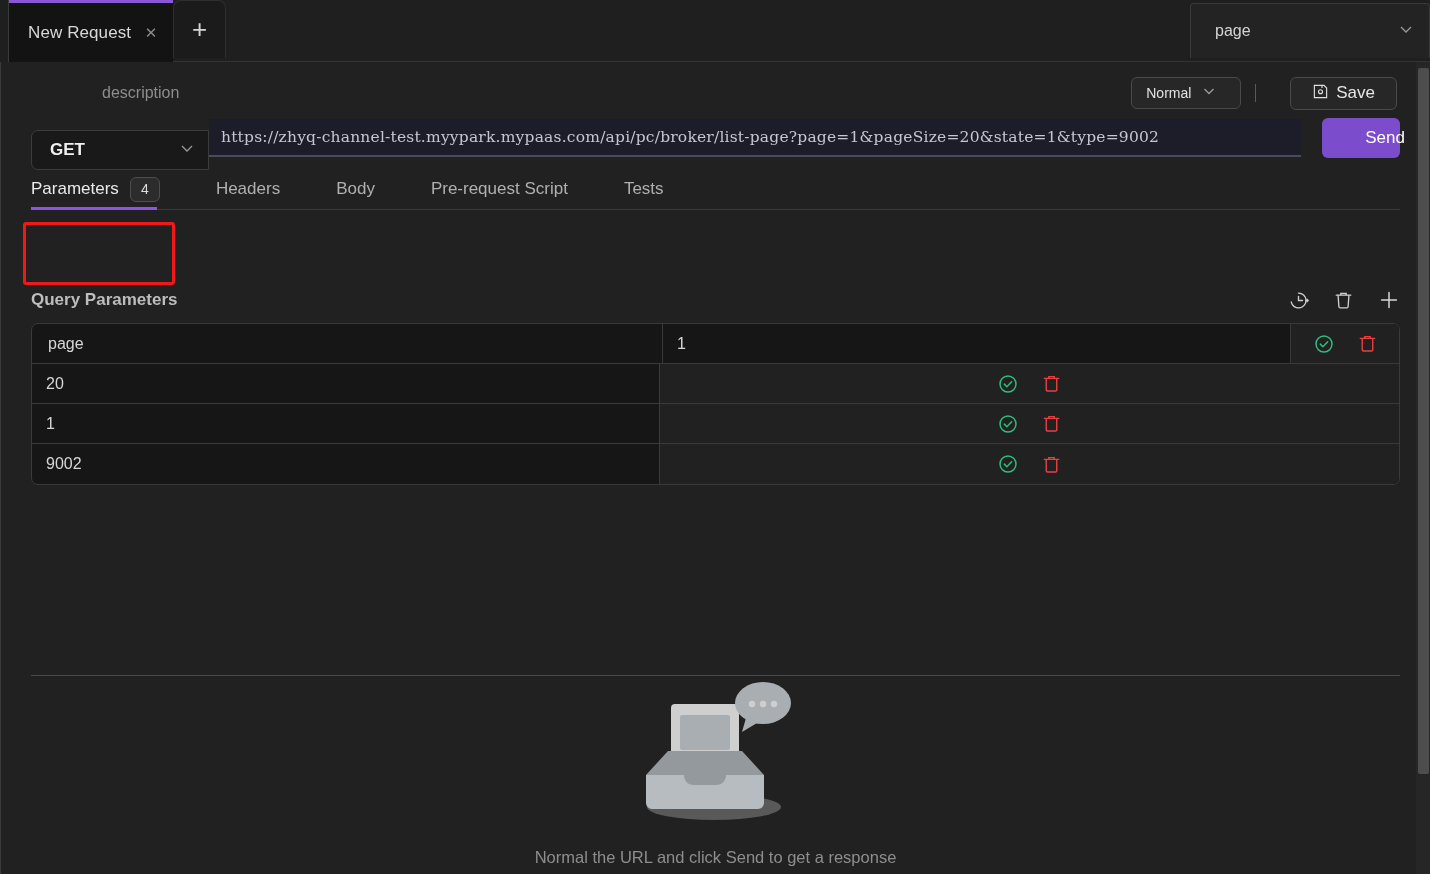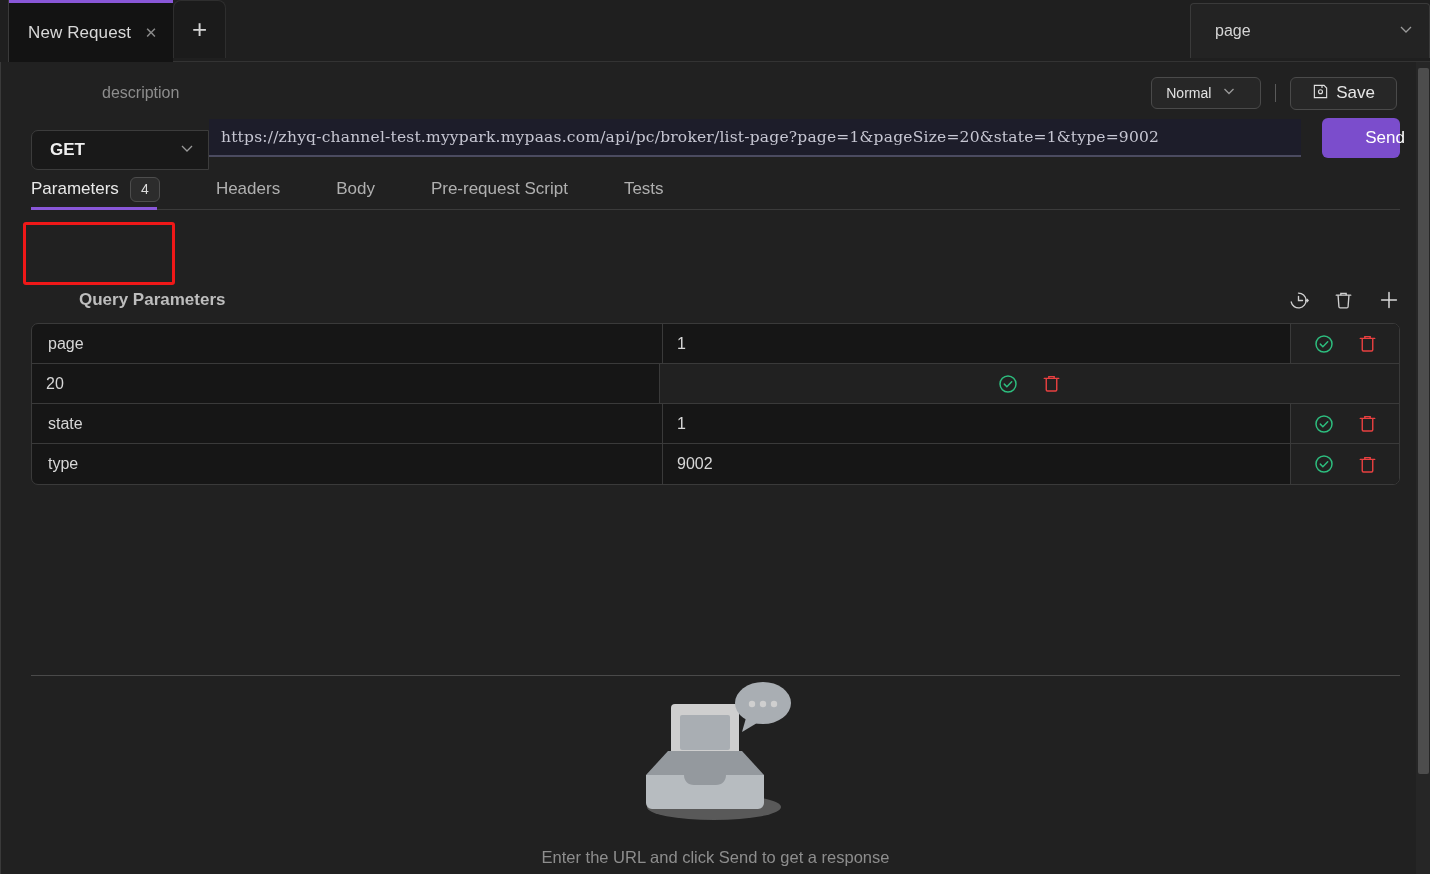--- a/index.html
+++ b/index.html
@@ -99,20 +99,21 @@
   .mode-label { font-size: 14px; color: #e2e2e2; }
   .vsep { width: 1px; height: 18px; background: #5a5a5a; margin: 0 14px; }
   .save-btn {
     height: 33px; min-width: 86px;
     background: #272727;
     border: 1px solid #4a4a4a;
     border-radius: 6px;
     display: flex; align-items: center; justify-content: center; gap: 7px;
     padding: 0 21px;
     cursor: pointer;
+    margin-left: 20px;
   }
   .save-label { font-size: 17px; color: #e6e6e6; }
 
   
   .url-row {
     position: absolute; left: 30px; top: 56px;
     width: 1369px; height: 40px;
     display: flex; align-items: center;
   }
   .method-select {
@@ -194,21 +195,21 @@
     border-radius: 3px;
     pointer-events: none;
   }
 
   
   .qp-header {
     position: absolute; left: 30px; top: 222px;
     width: 1369px; height: 32px;
     display: flex; align-items: center;
   }
-  .qp-title { font-size: 17px; font-weight: bold; color: #bdbdbd; flex: 1 1 auto; margin-left: 48px; }
+  .qp-title { font-size: 17px; font-weight: bold; color: #bdbdbd; flex: 1 1 auto; }
   .qp-actions { display: flex; align-items: center; gap: 24px; }
   .icon-btn { cursor: pointer; display: flex; align-items: center; justify-content: center; }
 
   
   .table {
     position: absolute; left: 30px; top: 261px;
     width: 1369px;
     border: 1px solid #3a3a3a;
     border-radius: 7px;
     overflow: hidden;
@@ -425,41 +426,39 @@
             <svg width="21" height="21" viewBox="0 0 22 22" fill="none">
               <path d="M3.4 5.6h15.2" stroke="#e84040" stroke-width="1.5" stroke-linecap="round"></path>
               <path d="M8.2 5.6V3.8h5.6v1.8" stroke="#e84040" stroke-width="1.5" fill="none"></path>
               <path d="M5.5 5.6v12c0 .7.55 1.2 1.25 1.2h8.5c.7 0 1.25-.5 1.25-1.2v-12" stroke="#e84040" stroke-width="1.5" fill="none"></path>
             </svg>
           </span>
         </div>
       </div>
 
       <div class="trow">
-        <div class="cell-key">state</div>
         <div class="cell-val">1</div>
         <div class="cell-actions">
           <span class="icon-btn">
             <svg width="22" height="22" viewBox="0 0 22 22" fill="none">
               <circle cx="11" cy="11" r="8" stroke="#2dbd7e" stroke-width="1.5" fill="none"></circle>
               <path d="M7.3 11.1l2.6 2.6 4.8-4.9" stroke="#2dbd7e" stroke-width="1.5" fill="none" stroke-linecap="round"></path>
             </svg>
           </span>
           <span class="icon-btn">
             <svg width="21" height="21" viewBox="0 0 22 22" fill="none">
               <path d="M3.4 5.6h15.2" stroke="#e84040" stroke-width="1.5" stroke-linecap="round"></path>
               <path d="M8.2 5.6V3.8h5.6v1.8" stroke="#e84040" stroke-width="1.5" fill="none"></path>
               <path d="M5.5 5.6v12c0 .7.55 1.2 1.25 1.2h8.5c.7 0 1.25-.5 1.25-1.2v-12" stroke="#e84040" stroke-width="1.5" fill="none"></path>
             </svg>
           </span>
         </div>
       </div>
 
       <div class="trow">
-        <div class="cell-key">type</div>
         <div class="cell-val">9002</div>
         <div class="cell-actions">
           <span class="icon-btn">
             <svg width="22" height="22" viewBox="0 0 22 22" fill="none">
               <circle cx="11" cy="11" r="8" stroke="#2dbd7e" stroke-width="1.5" fill="none"></circle>
               <path d="M7.3 11.1l2.6 2.6 4.8-4.9" stroke="#2dbd7e" stroke-width="1.5" fill="none" stroke-linecap="round"></path>
             </svg>
           </span>
           <span class="icon-btn">
             <svg width="21" height="21" viewBox="0 0 22 22" fill="none">
@@ -485,21 +484,21 @@
           <rect x="64" y="86" width="50" height="6" rx="3" fill="#a9aeb3"></rect>
           <path d="M30 93l22-24h74l22 24v28H30z" fill="#94999e"></path>
           <path d="M30 93h38c0 6 4 10 10 10h22c6 0 10-4 10-10h38v28a6 6 0 0 1-6 6H36a6 6 0 0 1-6-6z" fill="#b7bcc0"></path>
           <ellipse cx="147" cy="21" rx="28" ry="21" fill="#a9aeb3"></ellipse>
           <path d="M130 36l-4 14 15-9z" fill="#a9aeb3"></path>
           <circle cx="136" cy="22" r="3.2" fill="#cfcfcf"></circle>
           <circle cx="147" cy="22" r="3.2" fill="#cfcfcf"></circle>
           <circle cx="158" cy="22" r="3.2" fill="#cfcfcf"></circle>
         </svg>
       </span>
-      <span class="empty-text">Enter the URL and click Send to get a response</span>
+      <span class="empty-text">Normal the URL and click Send to get a response</span>
     </div>
 
   </div>
 
   <div class="scrollbar-track"></div>
   <div class="scrollbar-thumb"></div>
 
 </div>
 
 </body></html>

